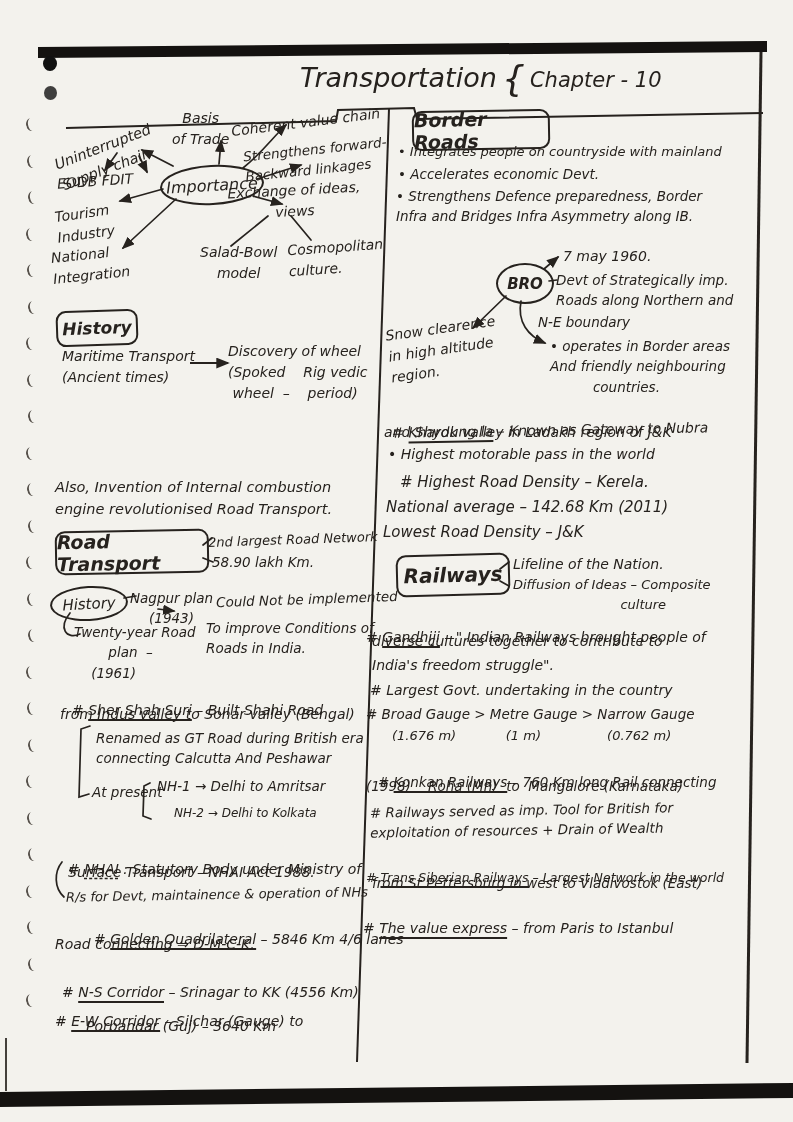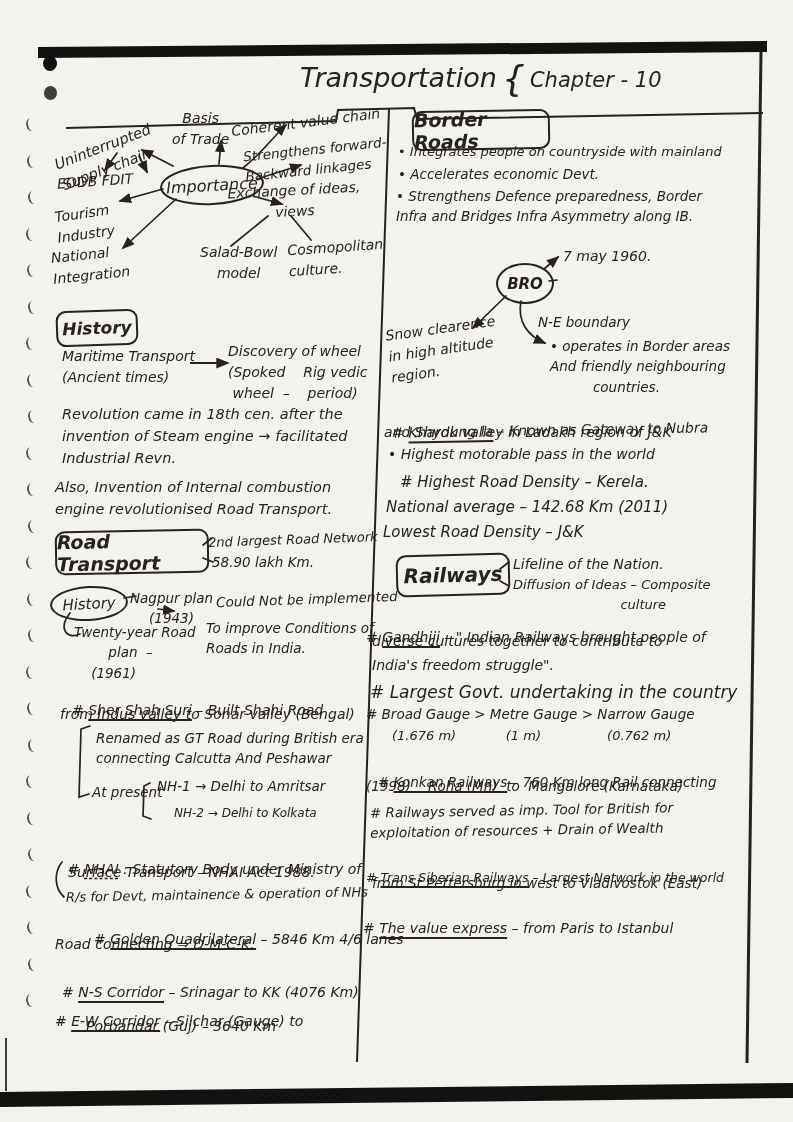--- a/index.html
+++ b/index.html
@@ -141,23 +141,20 @@
 culture.</div>
 
   <div class="box" style="left:56px;top:310px;width:78px;height:32px;font-size:17px;transform:rotate(-2deg);">
     <span>History</span>
   </div>
   <div class="hw" style="left:62px;top:346px;">Maritime Transport
 (Ancient times)</div>
   <div class="hw pre" style="left:228px;top:341px;">Discovery of wheel
 (Spoked    Rig vedic
  wheel  –    period)</div>
-  <div class="hw" style="left:62px;top:404px;font-size:14.5px;">Revolution came in 18th cen. after the
-invention of Steam engine → facilitated
-Industrial Revn.</div>
   <div class="hw" style="left:55px;top:477px;font-size:14.5px;">Also, Invention of Internal combustion
 engine revolutionised Road Transport.</div>
 
   <div class="box" style="left:55px;top:530px;width:150px;height:40px;font-size:19px;transform:rotate(-1deg);">
     <span>Road Transport</span>
   </div>
   <div class="hw" style="left:208px;top:530px;font-size:13px;transform:rotate(-2deg);">2nd largest Road Network</div>
   <div class="hw" style="left:212px;top:552px;font-size:13.5px;">58.90 lakh Km.</div>
   <div class="oval" style="left:50px;top:586px;width:74px;height:31px;font-size:15px;transform:rotate(-3deg);">
     <span>History</span>
@@ -186,39 +183,41 @@
   </div>
   <div class="hw" style="left:68px;top:862px;">Surface Transport – NHAI Act 1988.</div>
   <div class="hw" style="left:66px;top:885px;font-size:13px;transform:rotate(-1deg);">R/s for Devt, maintainence &amp; operation of NHs</div>
 
   <div class="hw" style="left:58px;top:908px;margin-left:36px;">
     <span># </span><span class="u">Golden Quadrilateral</span><span> – 5846 Km 4/6 lanes</span>
   </div>
   <div class="hw" style="left:55px;top:934px;">Road connecting ⇒  D-M-C-K.</div>
 
   <div class="hw" style="left:62px;top:961px;">
-    <span># </span><span class="u">N-S Corridor</span><span> – Srinagar to KK (4076 Km)</span>
+    <span># </span><span class="u">N-S Corridor</span><span> – Srinagar to KK (4556 Km)</span>
   </div>
   <div class="hw" style="left:55px;top:990px;">
     <span># </span><span class="u">E-W Corridor</span><span> – Silchar (Gauge)  to</span>
   </div>
   <div class="hw" style="left:86px;top:1016px;">Porbandar (Guj) – 3640 Km</div>
 
   <div class="box" style="left:412px;top:110px;width:134px;height:36px;font-size:19px;transform:rotate(-1deg);">
     <span>Border Roads</span>
   </div>
   <div class="hw" style="left:398px;top:142px;font-size:13px;">• Integrates people on countryside with mainland</div>
   <div class="hw" style="left:398px;top:164px;font-size:13.5px;">• Accelerates economic Devt.</div>
   <div class="hw" style="left:396px;top:186px;font-size:13.5px;">• Strengthens Defence preparedness, Border
 Infra and Bridges Infra Asymmetry along IB.</div>
 
   <div class="hw" style="left:563px;top:246px;">7 may 1960.</div>
   <div class="oval" style="left:496px;top:263px;width:54px;height:37px;font-size:15px;font-weight:bold;">
     <span>BRO</span>
   </div>
+  <div class="hw" style="left:556px;top:270px;font-size:13.5px;">Devt of Strategically imp.
+Roads along Northern and</div>
   <div class="hw" style="left:538px;top:312px;font-size:13.5px;">N-E boundary</div>
   <div class="hw pre" style="left:550px;top:336px;font-size:13.5px;">• operates in Border areas
 And friendly neighbouring
           countries.</div>
   <div class="hw" style="left:388px;top:318px;transform:rotate(-8deg);">Snow clearence
 in high altitude
 region.</div>
 
   <div class="hw" style="left:392px;top:399px;transform:rotate(-1deg);">
     <span># </span><span class="u">Khardung la</span><span> – Known as Gateway to Nubra</span>
@@ -234,21 +233,21 @@
   </div>
   <div class="hw" style="left:513px;top:554px;">Lifeline of the Nation.</div>
   <div class="hw pre" style="left:513px;top:575px;font-size:13px;">Diffusion of Ideas – Composite
                           culture</div>
 
   <div class="hw" style="left:366px;top:606px;">
     <span># </span><span class="u">Gandhiji</span><span> – " Indian Railways brought people of</span>
   </div>
   <div class="hw" style="left:372px;top:631px;">diverse cultures together to contribute to</div>
   <div class="hw" style="left:372px;top:655px;">India's freedom struggle".</div>
-  <div class="hw" style="left:370px;top:680px;font-size:17px;"># Largest Govt. undertaking in the country</div>
+  <div class="hw" style="left:370px;top:680px;font-size:14px;"># Largest Govt. undertaking in the country</div>
   <div class="hw" style="left:366px;top:704px;font-size:13.5px;"># Broad Gauge &gt; Metre Gauge &gt; Narrow Gauge</div>
   <div class="hw pre" style="left:392px;top:726px;font-size:13px;">(1.676 m)            (1 m)                (0.762 m)</div>
 
   <div class="hw" style="left:366px;top:752px;font-size:13.5px;margin-left:12px;">
     <span># </span><span class="u">Konkan Railways</span><span> – 760 Km long Rail connecting</span>
   </div>
   <div class="hw pre" style="left:366px;top:776px;font-size:13.5px;">(1998)    Roha (Mh)  to  Mangalore (Karnataka)</div>
   <div class="hw" style="left:370px;top:800px;font-size:13.5px;transform:rotate(-1deg);"># Railways served as imp. Tool for British for
 exploitation of resources + Drain of Wealth</div>
 

